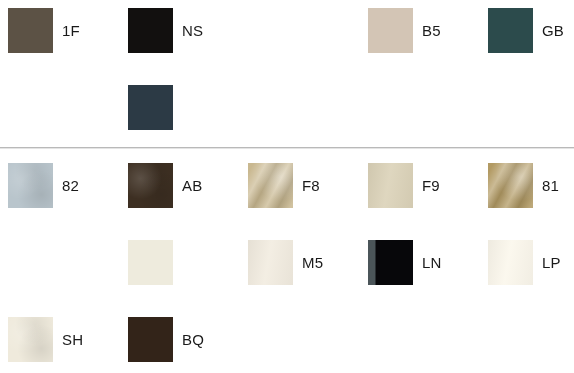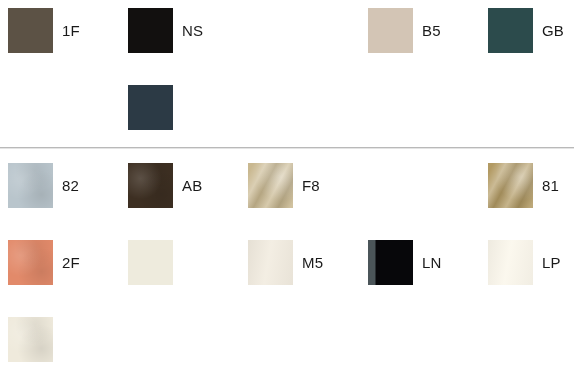--- a/index.html
+++ b/index.html
@@ -101,46 +101,51 @@
           <div class="swatch-label">82</div>
         </div>
         <div class="swatch-cell" style="left: 120px;">
           <div class="swatch-chip" style="background:#3d2f22;background-image:radial-gradient(circle at 28% 34%, rgba(255,255,255,0.16), rgba(255,255,255,0) 48%),radial-gradient(circle at 74% 70%, rgba(0,0,0,0.10), rgba(0,0,0,0) 52%),radial-gradient(circle at 60% 18%, rgba(0,0,0,0.07), rgba(0,0,0,0) 44%)"></div>
           <div class="swatch-label">AB</div>
         </div>
         <div class="swatch-cell" style="left: 240px;">
           <div class="swatch-chip" style="background:#c9b890;background-image:linear-gradient(118deg, rgba(255,255,255,0.00) 8%, rgba(255,255,255,0.32) 26%, rgba(0,0,0,0.10) 42%, rgba(255,255,255,0.26) 60%, rgba(0,0,0,0.13) 78%, rgba(255,255,255,0.14) 96%),radial-gradient(circle at 72% 30%, rgba(255,255,255,0.38), rgba(255,255,255,0) 55%)"></div>
           <div class="swatch-label">F8</div>
         </div>
+        <div class="swatch-cell" style="left: 360px;">
+          <div class="swatch-chip" style="background:#dbd2b8;background-image:linear-gradient(100deg, rgba(0,0,0,0.05) 0%, rgba(255,255,255,0.10) 45%, rgba(0,0,0,0.04) 100%)"></div>
+          <div class="swatch-label">F9</div>
+        </div>
         <div class="swatch-cell" style="left: 480px;">
           <div class="swatch-chip" style="background:#b29a63;background-image:linear-gradient(118deg, rgba(255,255,255,0.00) 8%, rgba(255,255,255,0.32) 26%, rgba(0,0,0,0.10) 42%, rgba(255,255,255,0.26) 60%, rgba(0,0,0,0.13) 78%, rgba(255,255,255,0.14) 96%),radial-gradient(circle at 72% 30%, rgba(255,255,255,0.38), rgba(255,255,255,0) 55%)"></div>
           <div class="swatch-label">81</div>
         </div>
       </div>
       <div class="swatch-row" style="top: 240px;">
-        <div class="swatch-cell" style="left: 0px;">
-          <div class="swatch-chip" style="background:#e28a6a;background-image:radial-gradient(circle at 28% 34%, rgba(255,255,255,0.16), rgba(255,255,255,0) 48%),radial-gradient(circle at 74% 70%, rgba(0,0,0,0.10), rgba(0,0,0,0) 52%),radial-gradient(circle at 60% 18%, rgba(0,0,0,0.07), rgba(0,0,0,0) 44%)"></div>
-          <div class="swatch-label">2F</div>
-        </div>
         <div class="swatch-cell" style="left: 120px;">
           <div class="swatch-chip" style="background:#eeebdd;"></div>
         </div>
         <div class="swatch-cell" style="left: 240px;">
           <div class="swatch-chip" style="background:#f2ece0;background-image:linear-gradient(100deg, rgba(0,0,0,0.05) 0%, rgba(255,255,255,0.10) 45%, rgba(0,0,0,0.04) 100%)"></div>
           <div class="swatch-label">M5</div>
         </div>
         <div class="swatch-cell" style="left: 360px;">
           <div class="swatch-chip" style="background:#07070a;background-image:linear-gradient(90deg, #4b5559 0px, #4b5559 7px, #07070a 8px, #07070a 100%)"></div>
           <div class="swatch-label">LN</div>
         </div>
         <div class="swatch-cell" style="left: 480px;">
           <div class="swatch-chip" style="background:#fbf7ec;background-image:linear-gradient(100deg, rgba(0,0,0,0.05) 0%, rgba(255,255,255,0.10) 45%, rgba(0,0,0,0.04) 100%)"></div>
           <div class="swatch-label">LP</div>
         </div>
       </div>
       <div class="swatch-row" style="top: 317px;">
         <div class="swatch-cell" style="left: 0px;">
           <div class="swatch-chip" style="background:#efeadc;background-image:radial-gradient(circle at 28% 34%, rgba(255,255,255,0.16), rgba(255,255,255,0) 48%),radial-gradient(circle at 74% 70%, rgba(0,0,0,0.10), rgba(0,0,0,0) 52%),radial-gradient(circle at 60% 18%, rgba(0,0,0,0.07), rgba(0,0,0,0) 44%)"></div>
+          <div class="swatch-label">SH</div>
+        </div>
+        <div class="swatch-cell" style="left: 120px;">
+          <div class="swatch-chip" style="background:#332419;"></div>
+          <div class="swatch-label">BQ</div>
         </div>
       </div>
     </div>
     <div class="group-divider" style="top: 147px;"></div>
   </div>
 
 </body></html>

